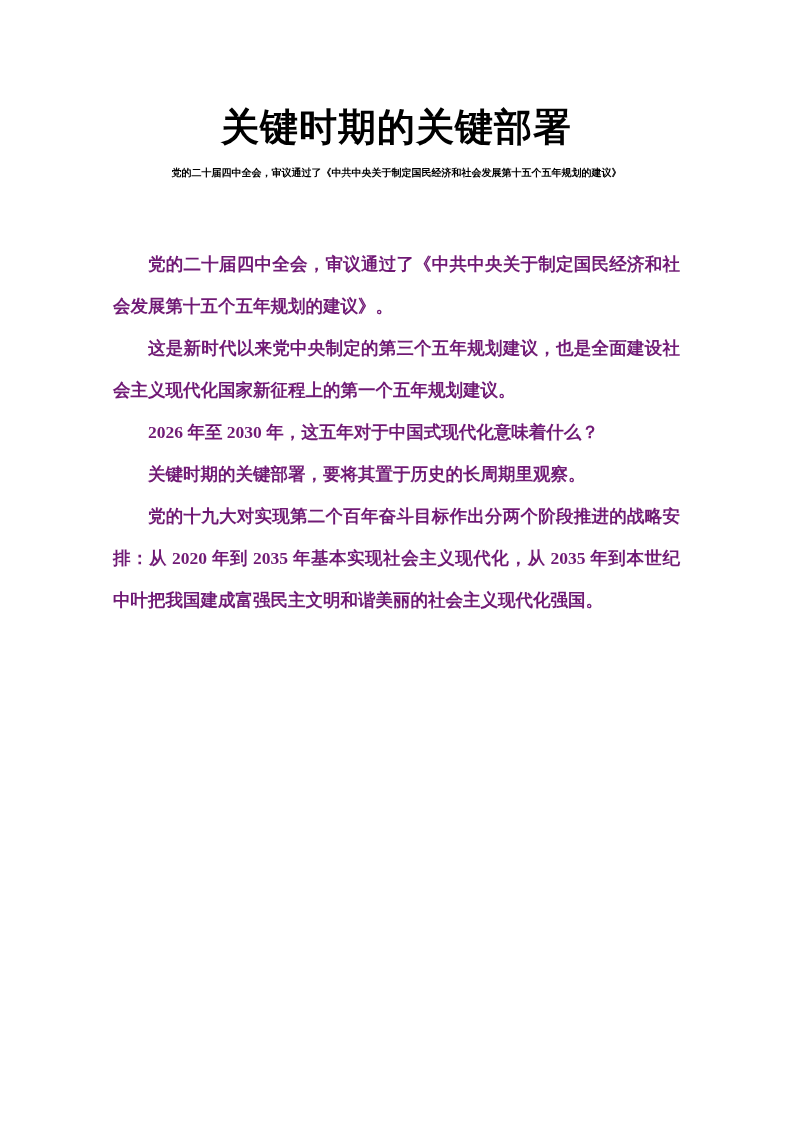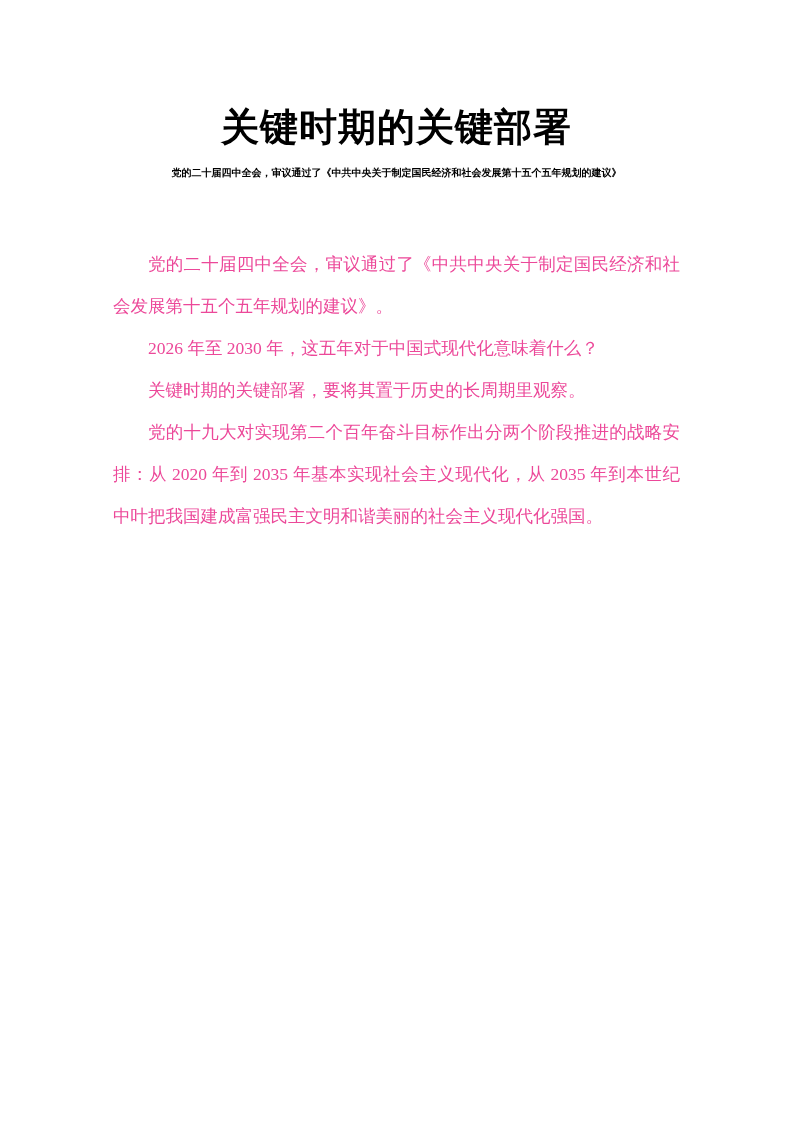--- a/index.html
+++ b/index.html
@@ -37,40 +37,42 @@
   .doc-body {
     margin: 61px 113px 0 113px;
     width: 567px;
   }
   .doc-body p {
     margin: 0;
     padding: 0;
     font-family: "Liberation Serif", "DejaVu Serif", serif;
     font-size: 17.5px;
     line-height: 42px;
-    color: #ec4899;
+    color: #701a75;
     text-align: justify;
     text-indent: 2em;
     word-break: break-all;
+    font-weight: bold;
   }
   .doc-body p.section-heading {
     color: #2B3490;
     font-weight: bold;
     font-style: italic;
   }
 </style>
 </head>
 <body>
 
 <div class="page">
 
   <h1 class="doc-title">关键时期的关键部署</h1>
 
   <div class="doc-subtitle">党的二十届四中全会，审议通过了《中共中央关于制定国民经济和社会发展第十五个五年规划的建议》</div>
 
   <div class="doc-body">
     <p>党的二十届四中全会，审议通过了《中共中央关于制定国民经济和社会发展第十五个五年规划的建议》。</p>
+    <p>这是新时代以来党中央制定的第三个五年规划建议，也是全面建设社会主义现代化国家新征程上的第一个五年规划建议。</p>
     <p>2026 年至 2030 年，这五年对于中国式现代化意味着什么？</p>
     <p>关键时期的关键部署，要将其置于历史的长周期里观察。</p>
     <p>党的十九大对实现第二个百年奋斗目标作出分两个阶段推进的战略安排：从 2020 年到 2035 年基本实现社会主义现代化，从 2035 年到本世纪中叶把我国建成富强民主文明和谐美丽的社会主义现代化强国。</p>
   </div>
 
 </div>
 
 </body></html>

